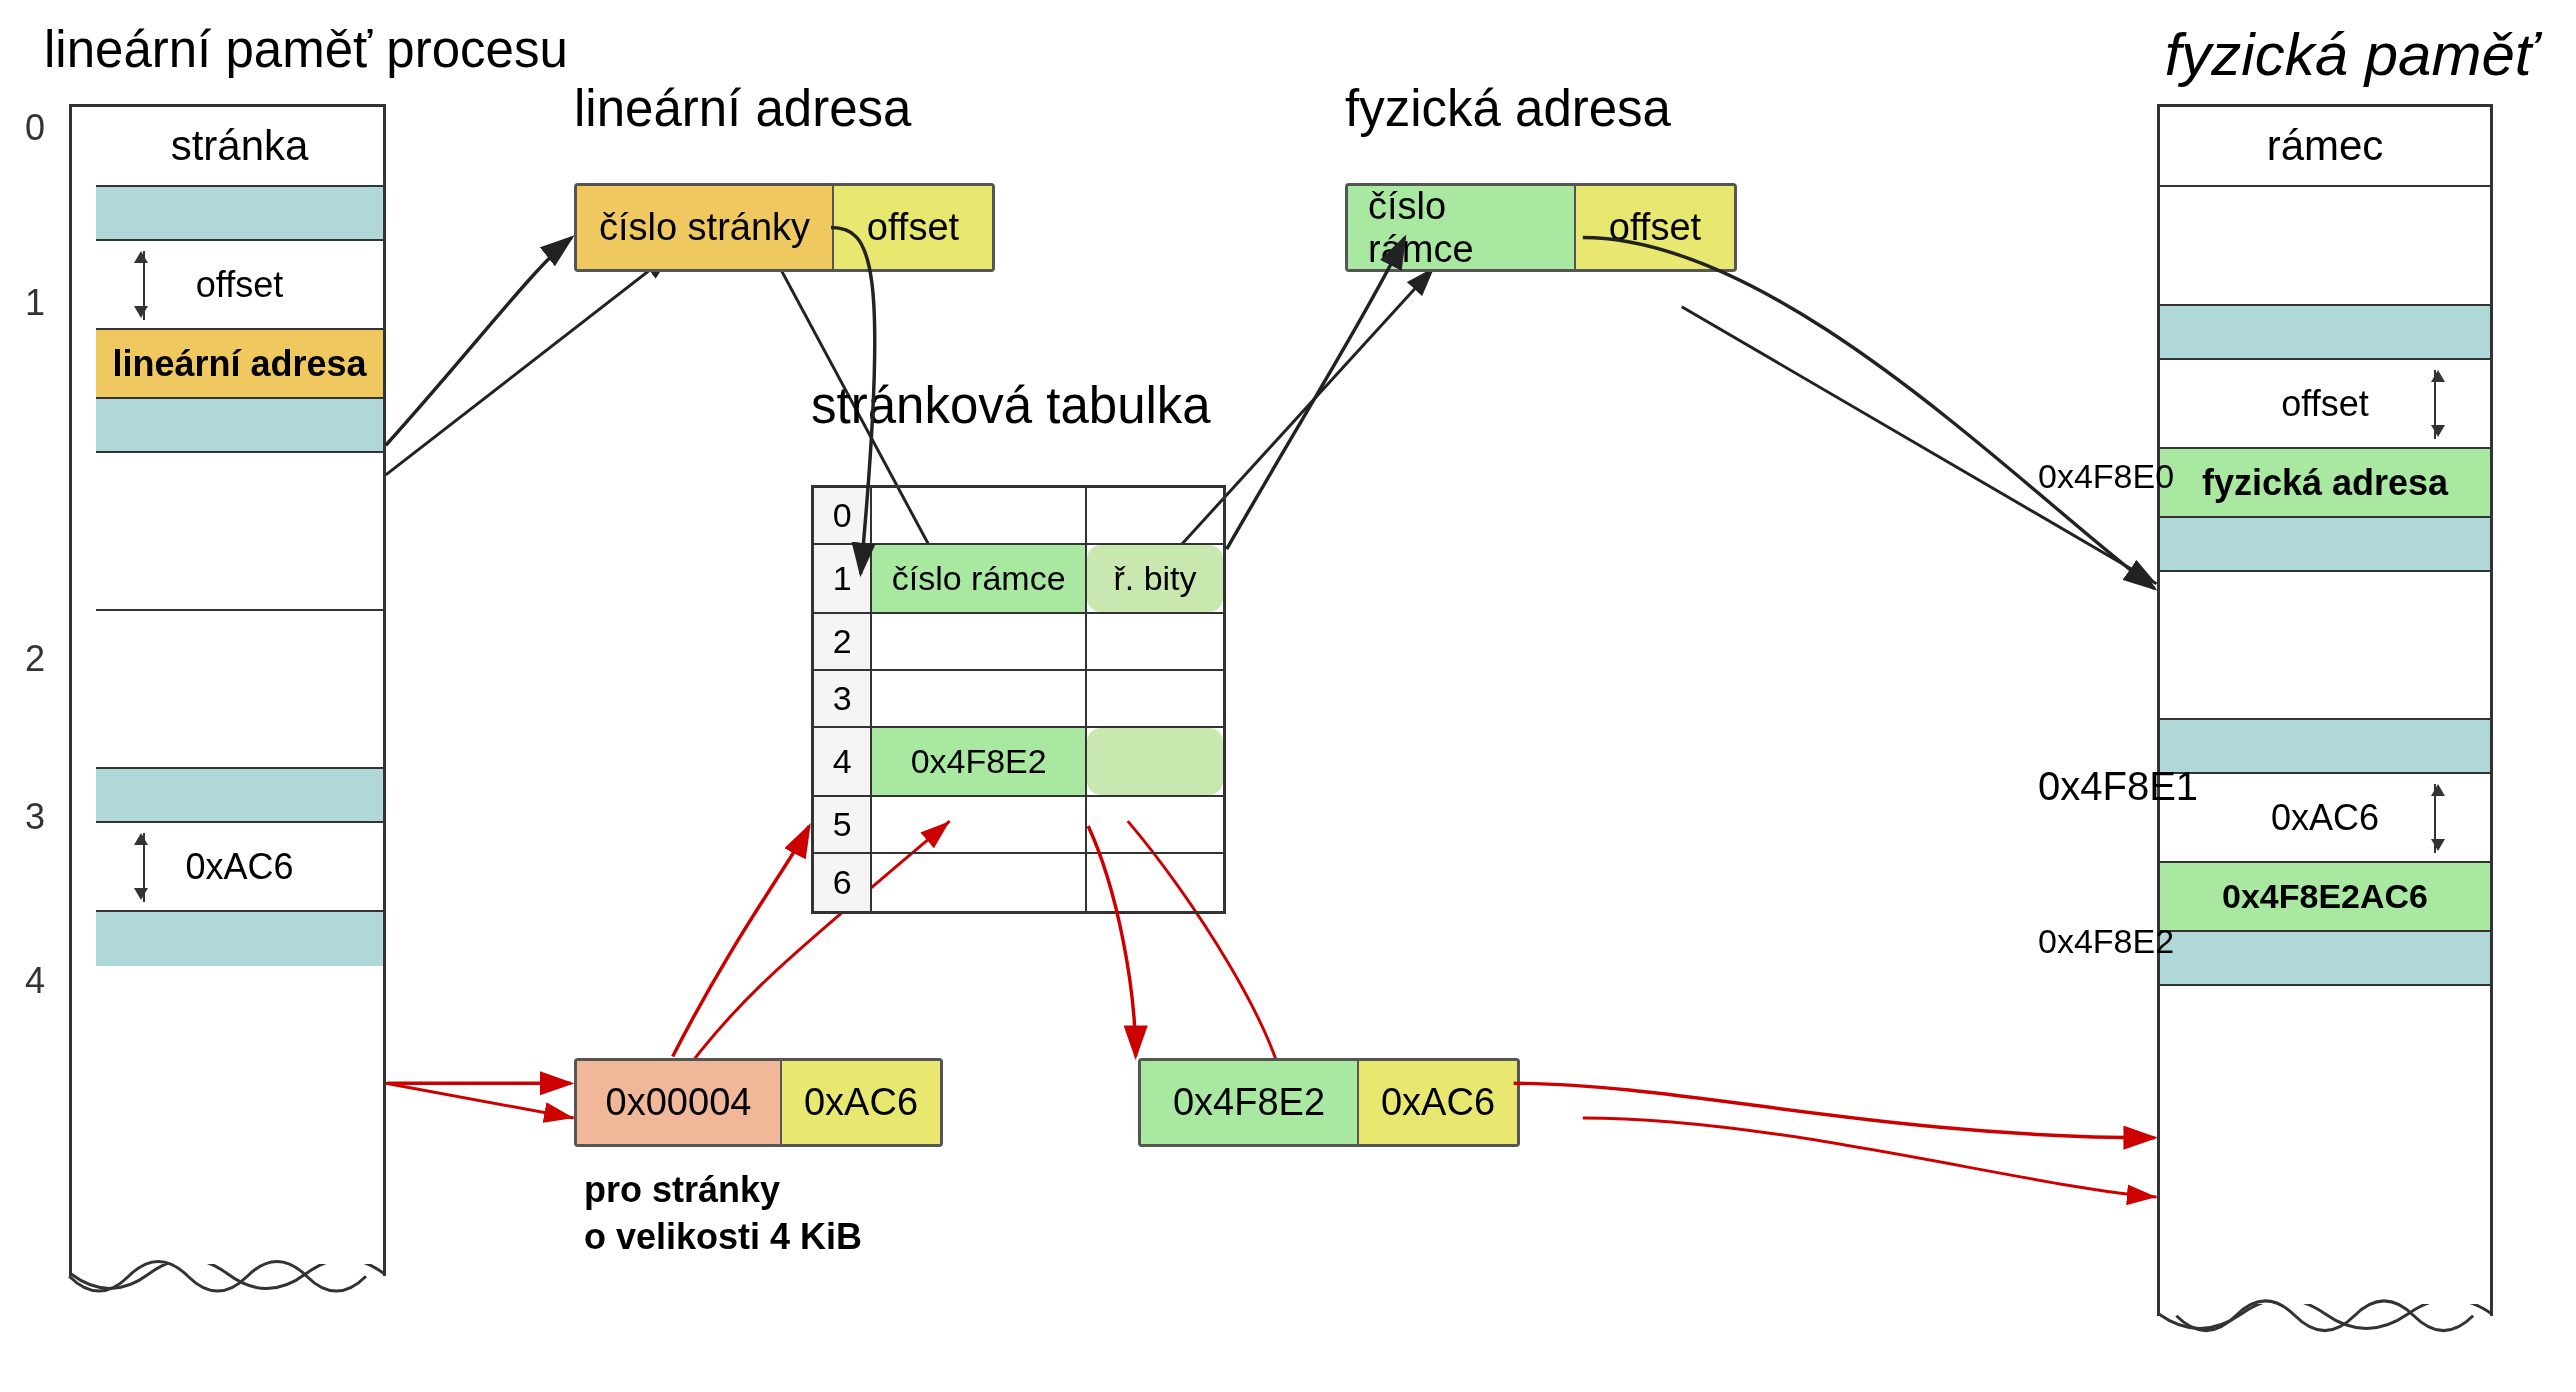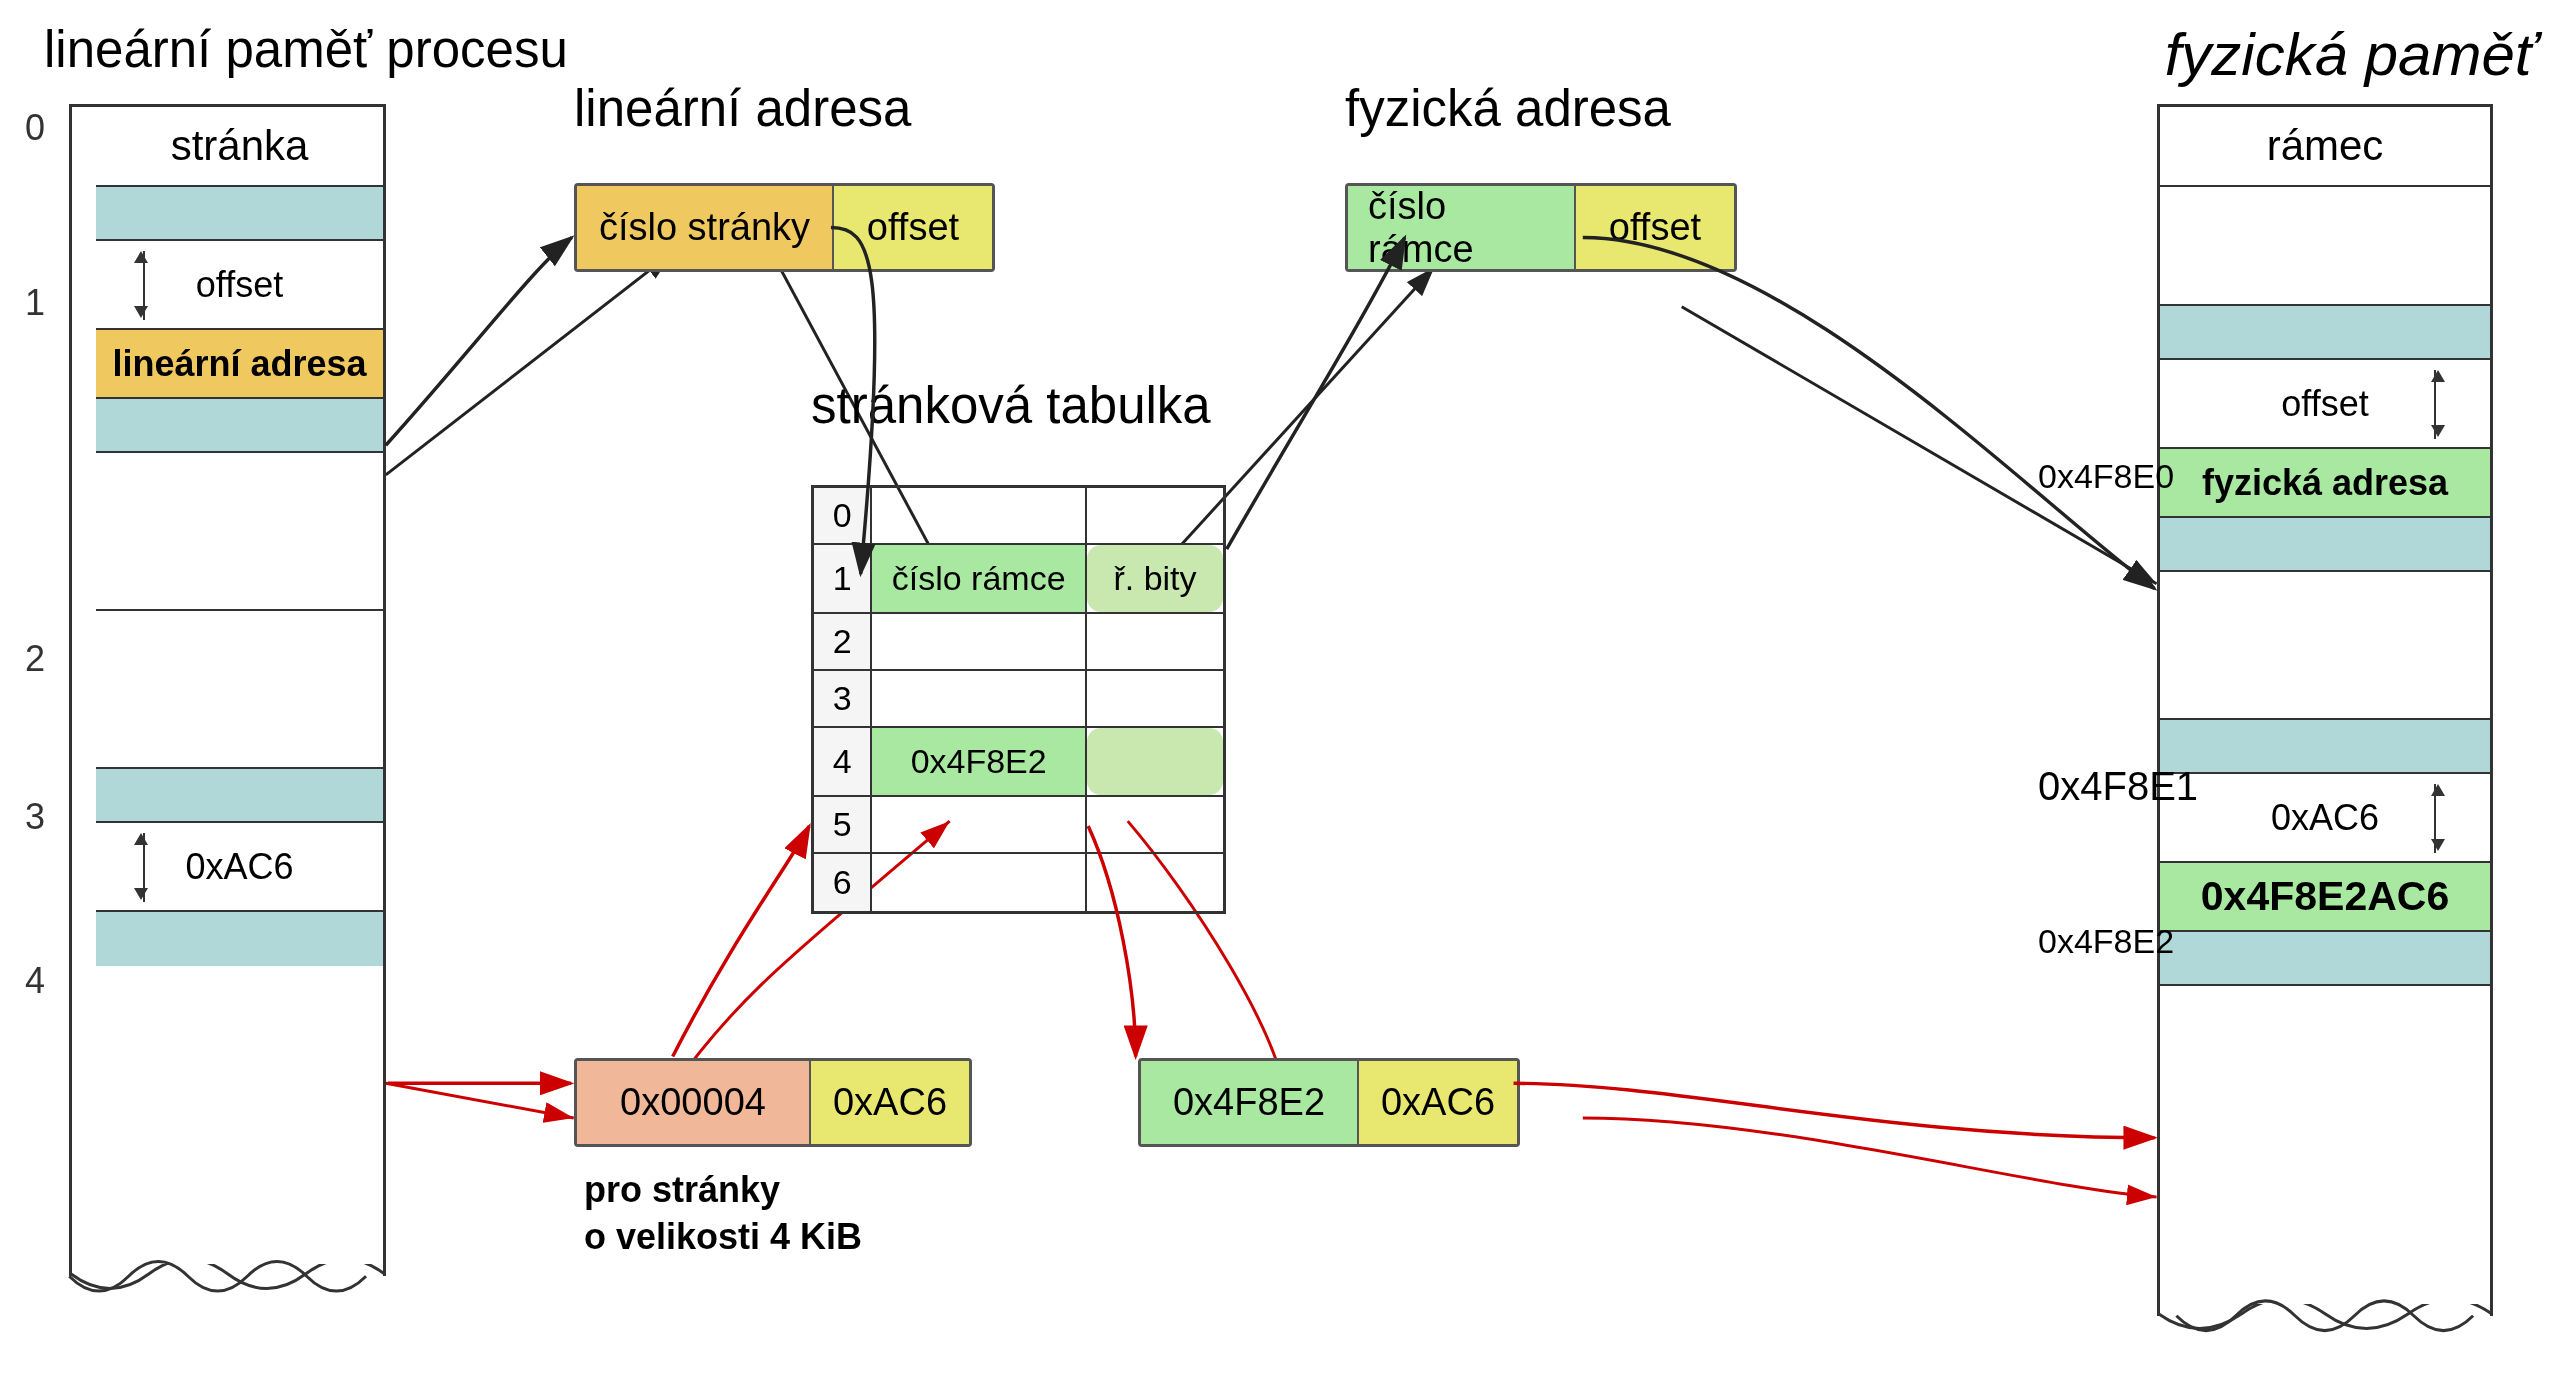--- a/index.html
+++ b/index.html
@@ -237,21 +237,21 @@
     </div>
 
     <div class="pt-row" style="height:57px;">
       <div class="pt-cell" style="width:59px; background:#f5f5f5;">6</div>
       <div class="pt-cell" style="width:218px;"></div>
       <div class="pt-cell" style="width:138px;"></div>
     </div>
   </div>
 
   <div class="addr-box" style="top:1058px; left:574px; height:89px;">
-    <div class="addr-part" style="background:#f0b898; width:234px; font-size:38px;">0x00004</div>
+    <div class="addr-part" style="background:#f0b898; width:205px; font-size:38px;">0x00004</div>
     <div class="addr-part" style="background:#e8e870; width:158px; font-size:38px;">0xAC6</div>
   </div>
 
   <div style="position:absolute; top:1167px; left:584px; font-size:36px; font-weight:bold; line-height:1.3;">
     <div>pro stránky</div>
     <div>o velikosti 4 KiB</div>
   </div>
 
   <div class="addr-box" style="top:1058px; left:1138px; height:89px;">
     <div class="addr-part" style="background:#a8e8a0; width:218px; font-size:38px;">0x4F8E2</div>
@@ -283,21 +283,21 @@
     <div style="background:#b0d8d8; height:54px; border-bottom:2px solid #333;"></div>
 
     <div style="height:89px; position:relative; display:flex; align-items:center; justify-content:center; border-bottom:2px solid #333;">
       <span style="font-size:36px;">0xAC6</span>
       <div style="position:absolute; right:54px; top:10px; width:2px; height:69px; background:#333;"></div>
       <div style="position:absolute; right:45px; top:10px; width:0; height:0; border-left:7px solid transparent; border-right:7px solid transparent; border-bottom:12px solid #333;"></div>
       <div style="position:absolute; right:45px; bottom:10px; width:0; height:0; border-left:7px solid transparent; border-right:7px solid transparent; border-top:12px solid #333;"></div>
     </div>
 
     <div style="background:#a8e8a0; height:69px; border-bottom:2px solid #333; display:flex; align-items:center; justify-content:center;">
-      <span style="font-size:41px; font-weight:bold;">0x4F8E2AC6</span>
+      <span style="font-size:34px; font-weight:bold;">0x4F8E2AC6</span>
     </div>
     <div style="background:#b0d8d8; height:54px; border-bottom:2px solid #333;"></div>
 
     <div style="height:129px;"></div>
   </div>
 
   <svg style="position:absolute; left:2157px; top:1304px;" width="336" height="49" viewBox="0 0 340 50">
     <path d="M 0,10 Q 42,40 85,10 Q 127,-20 170,10 Q 212,40 255,10 Q 297,-20 340,10" fill="none" stroke="#333" stroke-width="3"></path>
   </svg>
 

